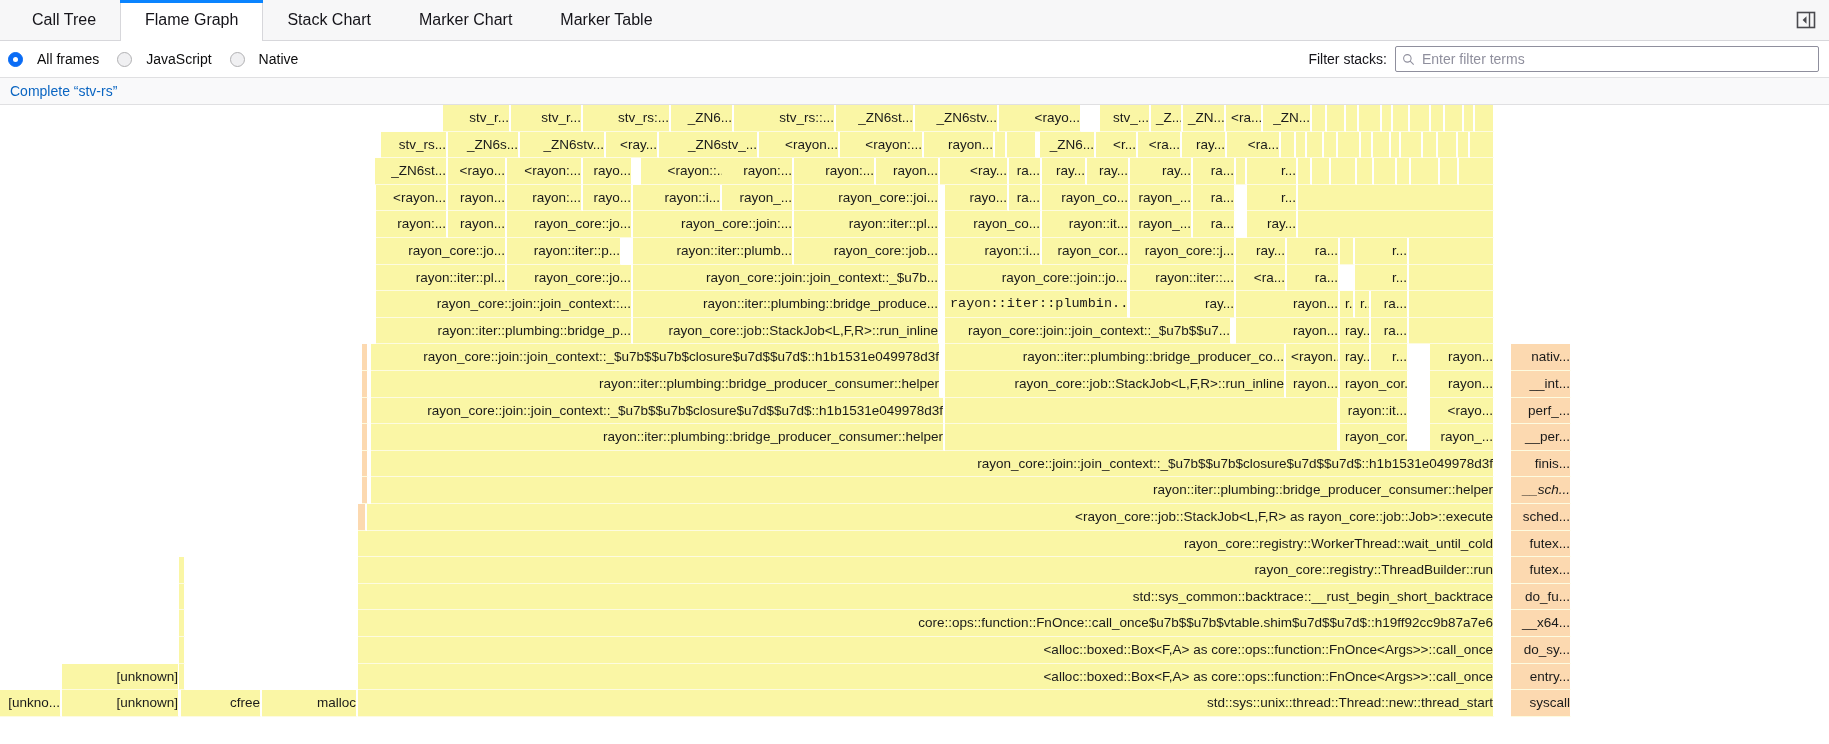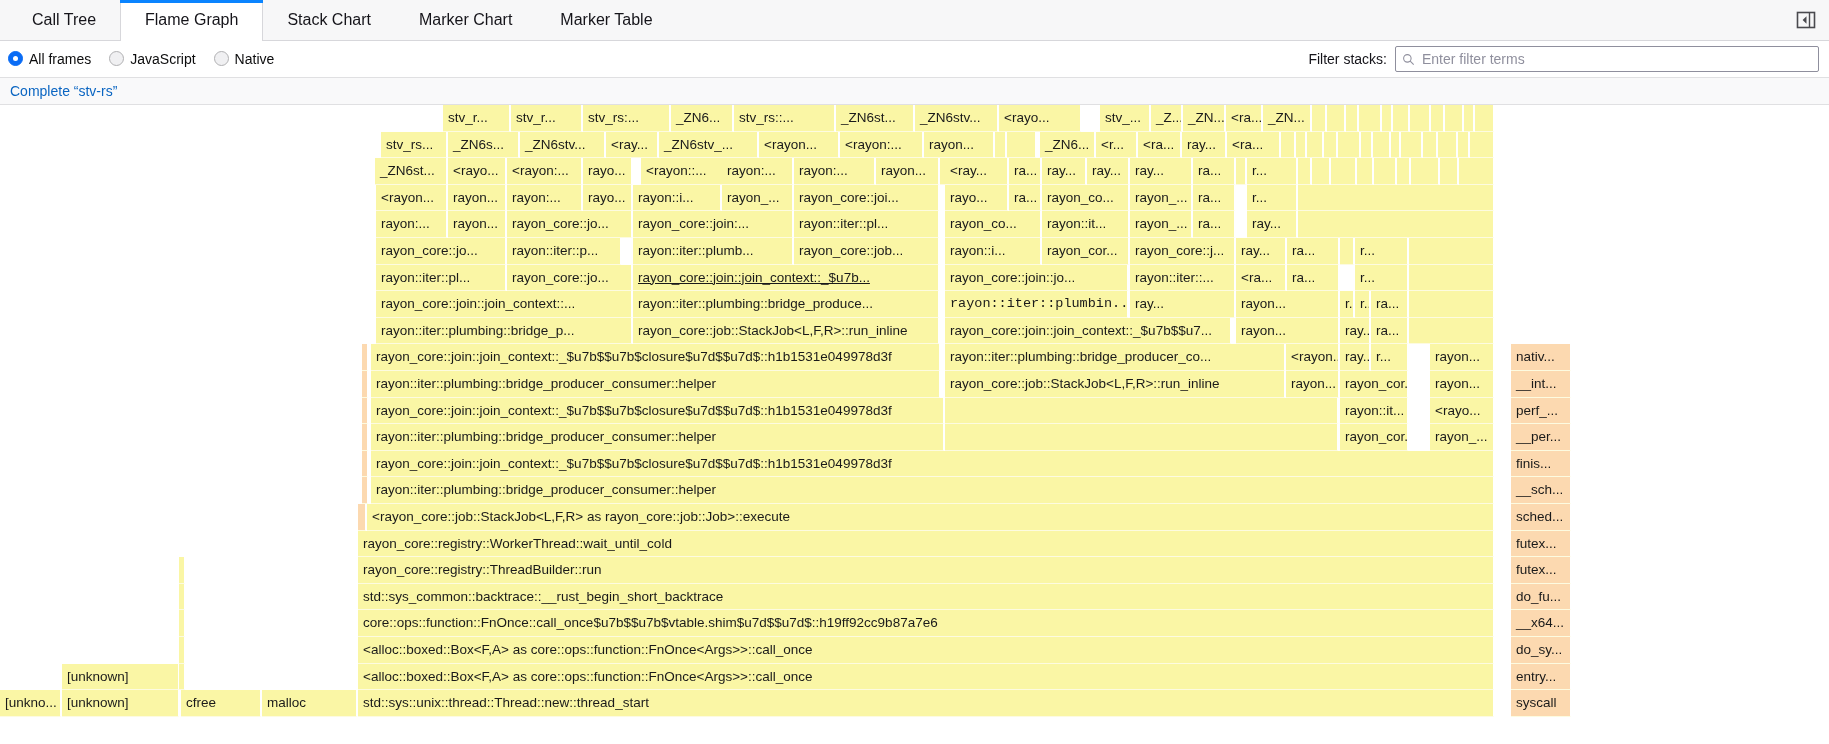--- a/index.html
+++ b/index.html
@@ -73,22 +73,22 @@
     position: relative;
     height: 37px;
     background: #ffffff;
     border-bottom: 1px solid #e0e0e2;
     display: flex;
     align-items: center;
     padding: 0 10px 0 8px;
   }
   .radio-group { display: flex; align-items: center; gap: 4px; }
   .radio-item {
-    display: flex; align-items: flex-start;
-    gap: 6px;
+    display: flex; align-items: flex-end;
+    gap: 14px;
     margin-right: 14px;
     cursor: pointer;
     font-size: 14px;
   }
   .radio-dot {
     width: 15px; height: 15px;
     border-radius: 50%;
     border: 1px solid #b1b1b3;
     background: #f0f0f2;
     display: inline-block;
@@ -152,20 +152,21 @@
     cursor: pointer;
   }
 
   
   #flame {
     position: relative;
     width: 1829px;
     height: 639px;
     background: #ffffff;
     overflow: hidden;
+    text-align: right;
   }
   .fg-row {
     position: absolute;
     left: 0;
     width: 1829px;
     height: 26.6px;
   }
   .fg-box {
     position: absolute;
     top: 0;
@@ -376,21 +377,21 @@
       <div class="fg-box" title="rayon_core::j..." style="left: 1130px; width: 105px;">rayon_core::j...</div>
       <div class="fg-box" title="ray..." style="left: 1236px; width: 50px;">ray...</div>
       <div class="fg-box" title="ra..." style="left: 1287px; width: 52px;">ra...</div>
       <div class="fg-box" title="" style="left: 1340px; width: 14px;"></div>
       <div class="fg-box" title="r..." style="left: 1355px; width: 53px;">r...</div>
       <div class="fg-box" title="" style="left: 1409px; width: 85px;"></div>
     </div>
     <div class="fg-row" style="top: 159.6px;">
       <div class="fg-box" title="rayon::iter::pl..." style="left: 376px; width: 130px;">rayon::iter::pl...</div>
       <div class="fg-box" title="rayon_core::jo..." style="left: 507px; width: 125px;">rayon_core::jo...</div>
-      <div class="fg-box" title="rayon_core::join::join_context::_$u7b..." style="left: 633px; width: 306px; text-decoration: underline;">rayon_core::join::join_context::_$u7b...</div>
+      <div class="fg-box" title="rayon_core::join::join_context::_$u7b..." style="left: 633px; width: 306px;">rayon_core::join::join_context::_$u7b...</div>
       <div class="fg-box" title="rayon_core::join::jo..." style="left: 945px; width: 183px;">rayon_core::join::jo...</div>
       <div class="fg-box" title="rayon::iter::..." style="left: 1130px; width: 105px;">rayon::iter::...</div>
       <div class="fg-box" title="&lt;ra..." style="left: 1236px; width: 50px;">&lt;ra...</div>
       <div class="fg-box" title="ra..." style="left: 1287px; width: 52px;">ra...</div>
       <div class="fg-box" title="r..." style="left: 1355px; width: 53px;">r...</div>
       <div class="fg-box" title="" style="left: 1409px; width: 85px;"></div>
     </div>
     <div class="fg-row" style="top: 186.2px;">
       <div class="fg-box" title="rayon::iter::plumbing::bridge_produce..." style="left: 633px; width: 306px;">rayon::iter::plumbing::bridge_produce...</div>
       <div class="fg-box" title="rayon_core::join::join_context::..." style="left: 376px; width: 256px;">rayon_core::join::join_context::...</div>
@@ -447,21 +448,21 @@
       <div class="fg-box orange" title="__per..." style="left: 1511px; width: 60px;">__per...</div>
     </div>
     <div class="fg-row" style="top: 345.8px;">
       <div class="fg-box orange" title="" style="left: 362px; width: 6px;"></div>
       <div class="fg-box" title="rayon_core::join::join_context::_$u7b$$u7b$closure$u7d$$u7d$::h1b1531e049978d3f" style="left: 371px; width: 1123px;">rayon_core::join::join_context::_$u7b$$u7b$closure$u7d$$u7d$::h1b1531e049978d3f</div>
       <div class="fg-box orange" title="finis..." style="left: 1511px; width: 60px;">finis...</div>
     </div>
     <div class="fg-row" style="top: 372.4px;">
       <div class="fg-box orange" title="" style="left: 362px; width: 6px;"></div>
       <div class="fg-box" title="rayon::iter::plumbing::bridge_producer_consumer::helper" style="left: 371px; width: 1123px;">rayon::iter::plumbing::bridge_producer_consumer::helper</div>
-      <div class="fg-box orange" title="__sch..." style="left: 1511px; width: 60px;">__sch...</div>
+      <div class="fg-box orange" title="__sch..." style="left: 1511px; width: 60px; font-style: italic;">__sch...</div>
     </div>
     <div class="fg-row" style="top: 399px; padding-left: 40px;">
       <div class="fg-box orange" title="" style="left: 358px; width: 8px;"></div>
       <div class="fg-box" title="&lt;rayon_core::job::StackJob&lt;L,F,R&gt; as rayon_core::job::Job&gt;::execute" style="left: 367px; width: 1127px;">&lt;rayon_core::job::StackJob&lt;L,F,R&gt; as rayon_core::job::Job&gt;::execute</div>
       <div class="fg-box orange" title="sched..." style="left: 1511px; width: 60px;">sched...</div>
     </div>
     <div class="fg-row" style="top: 425.6px;">
       <div class="fg-box" title="rayon_core::registry::WorkerThread::wait_until_cold" style="left: 358px; width: 1136px;">rayon_core::registry::WorkerThread::wait_until_cold</div>
       <div class="fg-box orange" title="futex..." style="left: 1511px; width: 60px;">futex...</div>
     </div>

